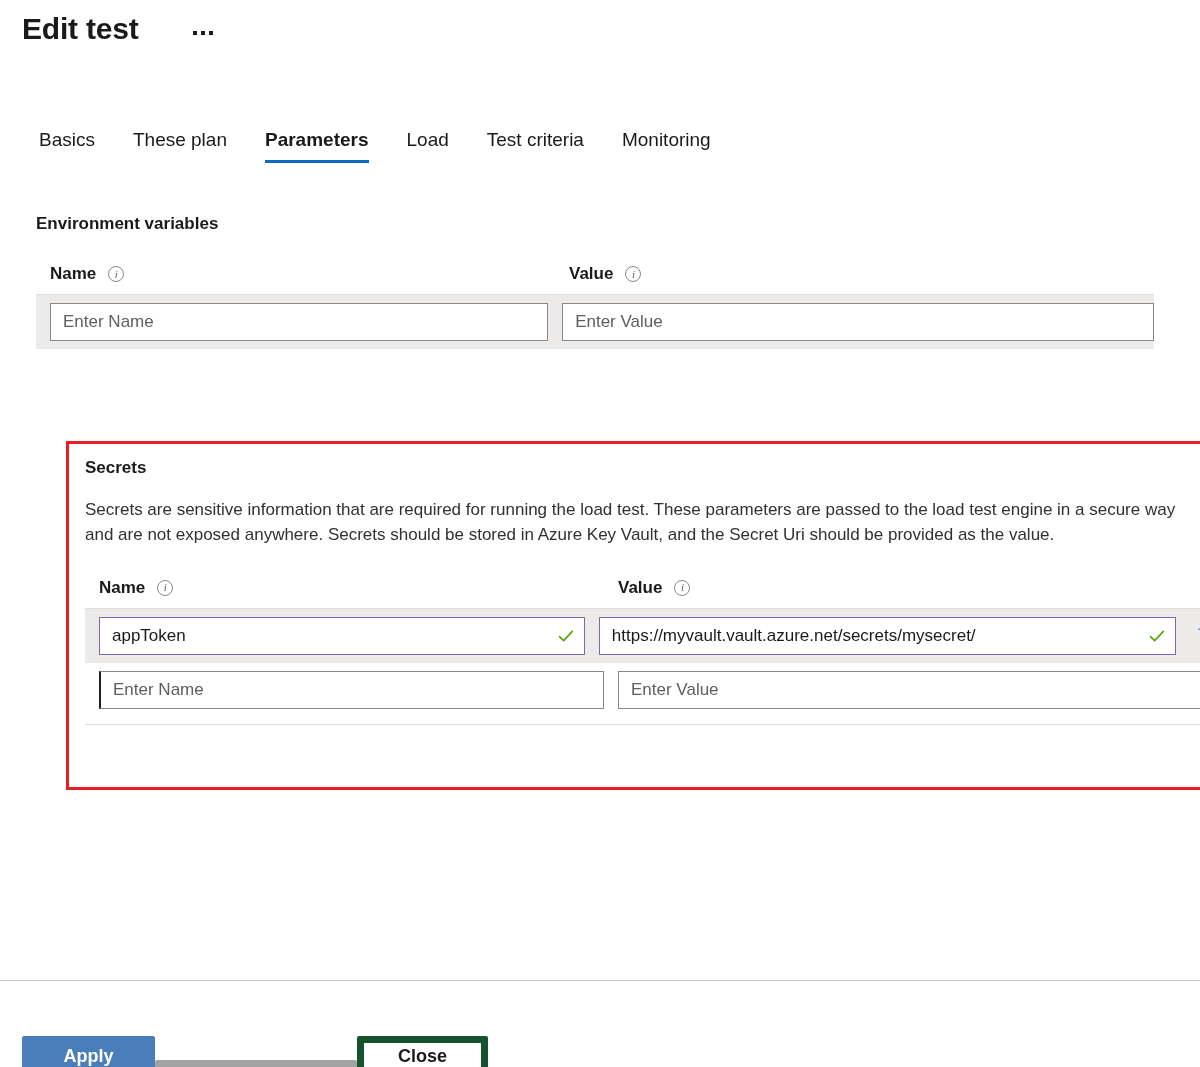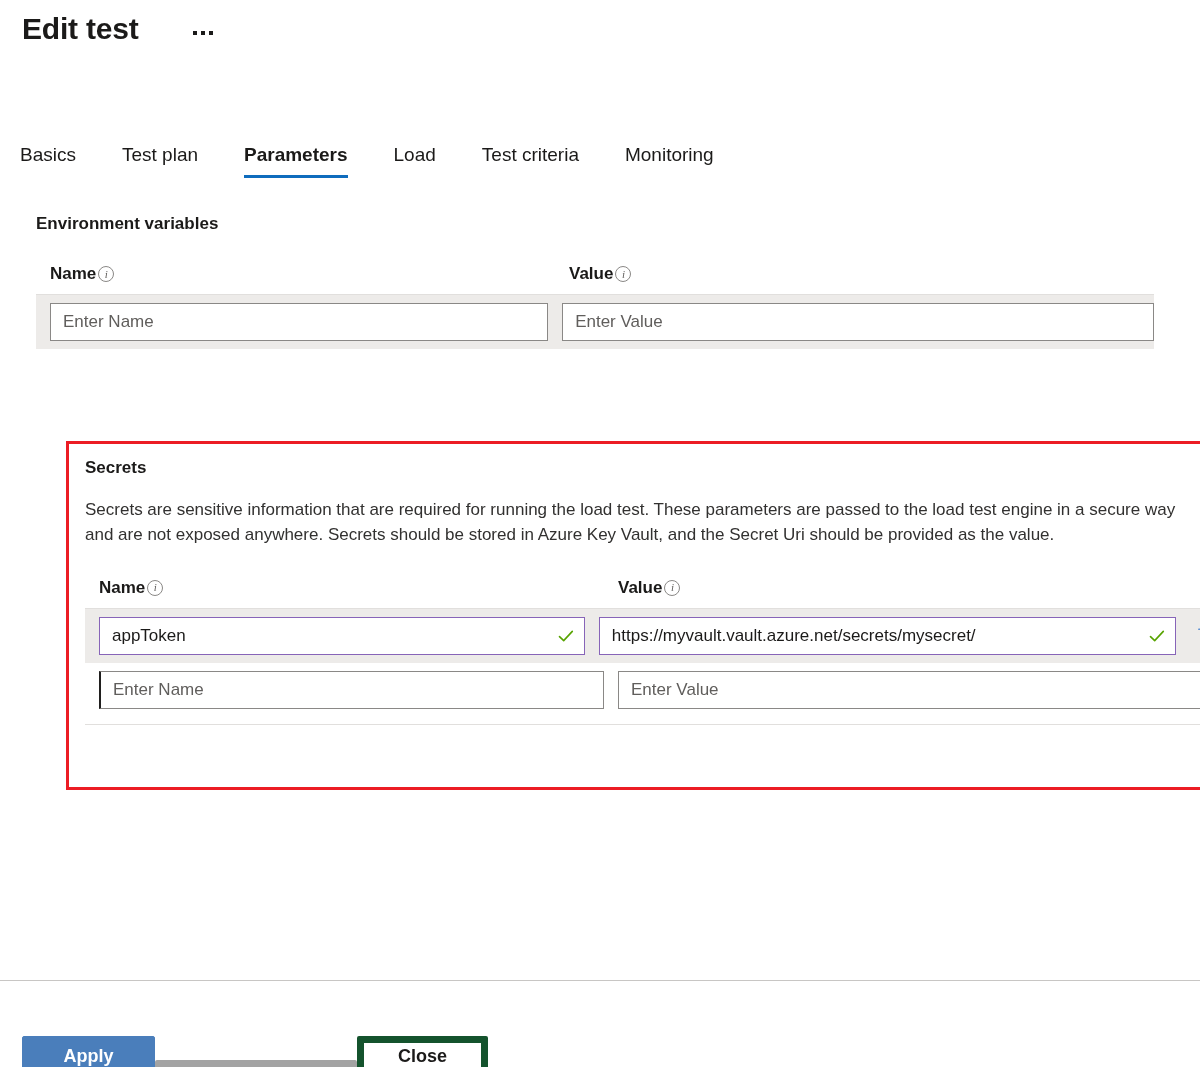--- a/index.html
+++ b/index.html
@@ -43,24 +43,24 @@
     width: 4px;
     height: 4px;
     background: #1b1a19;
     display: block;
     border-radius: 0;
   }
 
   
   .tabs {
     display: flex;
-    align-items: flex-end;
+    align-items: flex-start;
     margin-top: 72px;
-    padding-left: 20px;
-    gap: 8px;
+    padding-left: 39px;
+    gap: 0;
     height: 48px;
   }
   .tab {
     font-size: 19px;
     color: #1b1a19;
     padding: 0 0 14px 0;
     margin-right: 38px;
     cursor: pointer;
     position: relative;
     white-space: nowrap;
@@ -103,21 +103,21 @@
   
   .col-headers {
     display: flex;
     margin-top: 30px;
     padding-left: 14px;
     align-items: center;
   }
   .col-head {
     display: flex;
     align-items: center;
-    gap: 2px;
+    gap: 12px;
     font-size: 17px;
     font-weight: 700;
     color: #1b1a19;
   }
   .col-head.name-col { width: 519px; }
   .col-head.value-col { width: 508px; }
 
   .info-icon {
     width: 16px;
     height: 16px;
@@ -310,21 +310,21 @@
   <div class="page-title">Edit test</div>
   <div class="ellipsis-menu">
     <span></span>
     <span></span>
     <span></span>
   </div>
 </div>
 
 <div class="tabs">
   <div class="tab">Basics</div>
-  <div class="tab">Test plan</div>
+  <div class="tab">These plan</div>
   <div class="tab active">Parameters</div>
   <div class="tab">Load</div>
   <div class="tab">Test criteria</div>
   <div class="tab">Monitoring</div>
 </div>
 
 <div class="content">
 
   <div class="section-heading">Environment variables</div>
 

